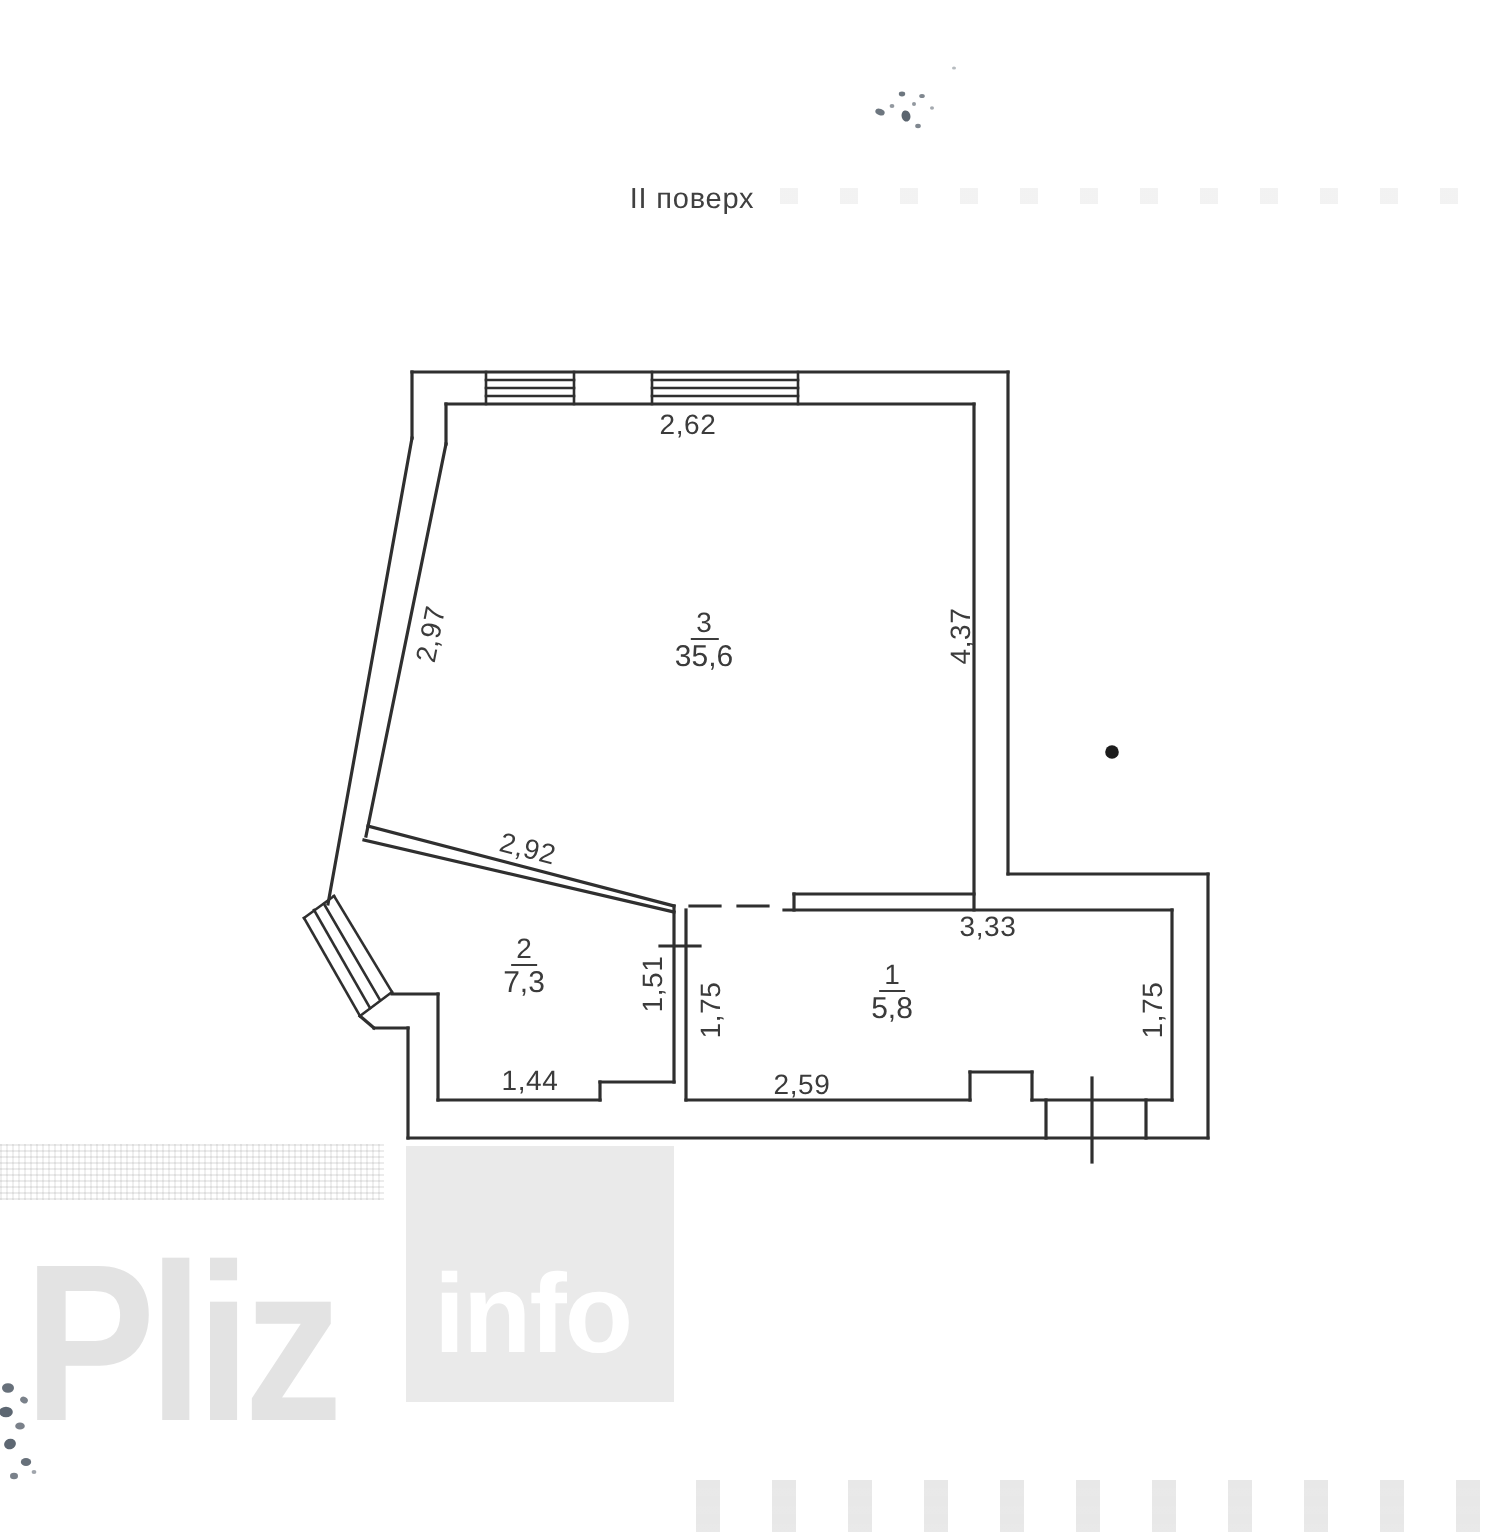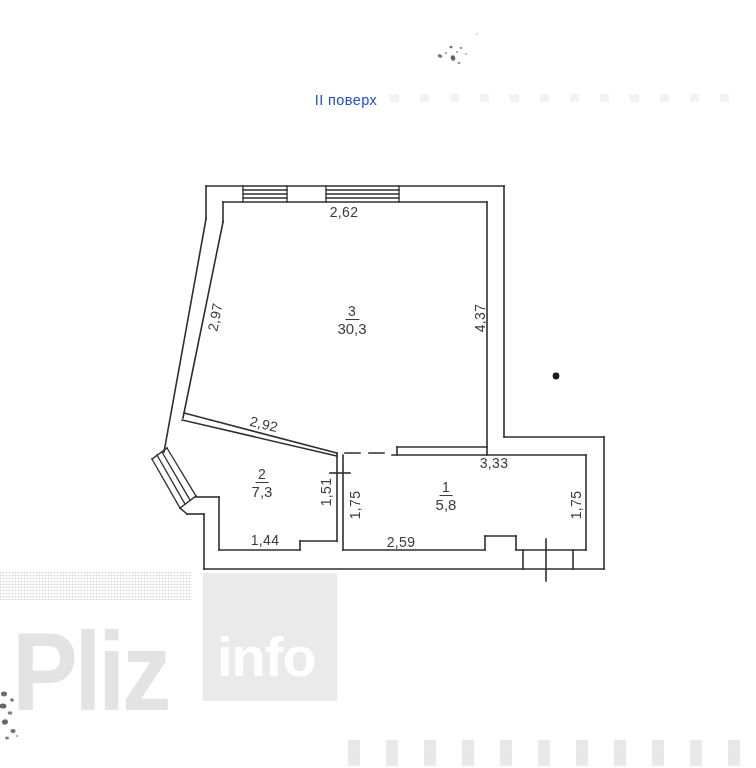--- a/index.html
+++ b/index.html
@@ -9,21 +9,21 @@
     overflow:hidden;font-family:"Liberation Sans","DejaVu Sans",sans-serif;
   }
   svg{position:absolute;left:0;top:0;}
   .lbl{
     position:absolute;color:#3b3b3b;font-size:14px;white-space:nowrap;
     transform:translate(-50%,-50%);letter-spacing:.3px;
   }
   .lbl.r90{transform:translate(-50%,-50%) rotate(-90deg);}
   .lbl.r79{transform:translate(-50%,-50%) rotate(-79deg);}
   .lbl.r14{transform:translate(-50%,-50%) rotate(14deg);}
-  .title{font-size:14.5px;color:#1d4ed8;letter-spacing:.4px;}
+  .title{font-size:14.5px;color:#404040;letter-spacing:.4px;}
   .room{
     position:absolute;transform:translate(-50%,-50%);
     display:flex;flex-direction:column;align-items:center;color:#3b3b3b;
   }
   .room .num{
     font-size:14px;border-bottom:1.4px solid #3b3b3b;padding:0 3px 0;line-height:15px;
   }
   .room .area{font-size:15px;line-height:18px;}
   
   .wm-texture{
@@ -185,21 +185,21 @@
   <span class="lbl r14" style="left:264px;top:424px;">2,92</span>
   <span class="lbl" style="left:494px;top:463px;">3,33</span>
   <span class="lbl r90" style="left:326px;top:492px;">1,51</span>
   <span class="lbl r90" style="left:355px;top:505px;">1,75</span>
   <span class="lbl r90" style="left:576px;top:505px;">1,75</span>
   <span class="lbl" style="left:265px;top:540px;">1,44</span>
   <span class="lbl" style="left:401px;top:542px;">2,59</span>
 
   <div class="room" style="left:352px;top:321px;">
     <span class="num">3</span>
-    <span class="area">30,3</span>
+    <span class="area">35,6</span>
   </div>
   <div class="room" style="left:262px;top:484px;">
     <span class="num">2</span>
     <span class="area">7,3</span>
   </div>
   <div class="room" style="left:446px;top:497px;">
     <span class="num">1</span>
     <span class="area">5,8</span>
   </div>
 

